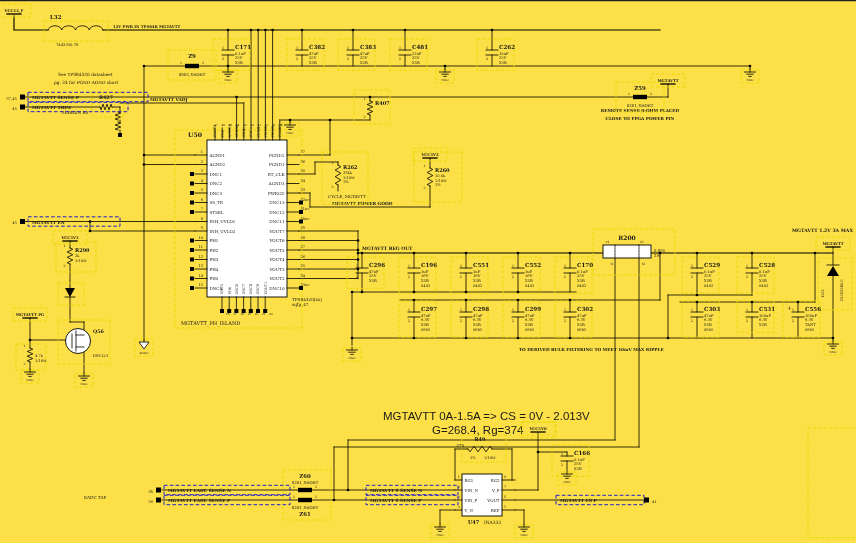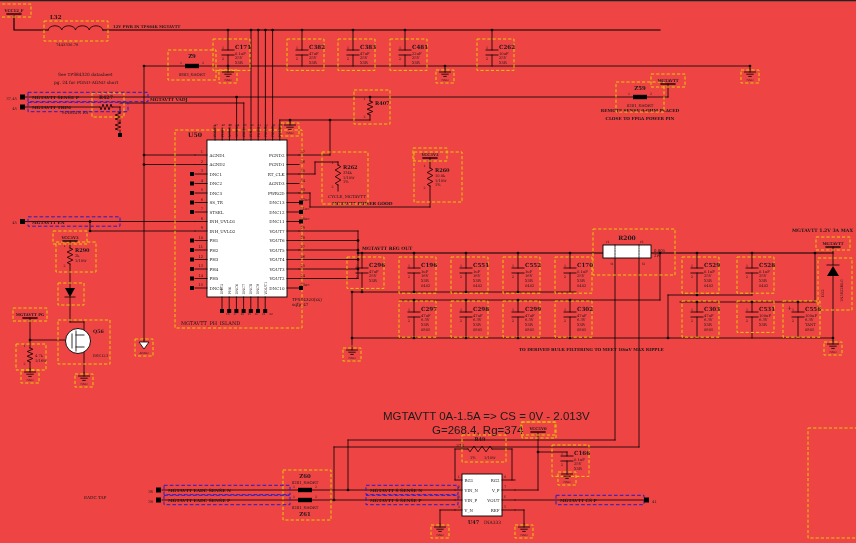--- a/index.html
+++ b/index.html
@@ -1,16 +1,16 @@
 <!DOCTYPE html>
 <html><head>
 <meta charset="utf-8">
 <style>
   html,body{margin:0;padding:0;background:#fff}
-  .sheet{position:relative;width:856px;height:543px;background:#ef4444;overflow:hidden}
+  .sheet{position:relative;width:856px;height:543px;background:#fde047;overflow:hidden}
   svg text{font-family:"DejaVu Serif",serif;fill:#1a1a1a}
   .sans{font-family:"Liberation Sans",sans-serif}
   .w{fill:none;stroke:#000;stroke-width:.8;stroke-linecap:square}
   .w2{fill:none;stroke:#000;stroke-width:1.15;stroke-linecap:square}
   .yb{fill:none;stroke:#e4d800;stroke-width:.9;stroke-dasharray:3.2 2}
   .bb{fill:none;stroke:#2020c8;stroke-width:1;stroke-dasharray:3.6 2.2}
   .pad{fill:#000}
   .cmp{fill:#fff;stroke:#000;stroke-width:.9}
   .dot{fill:#000}
 </style>

